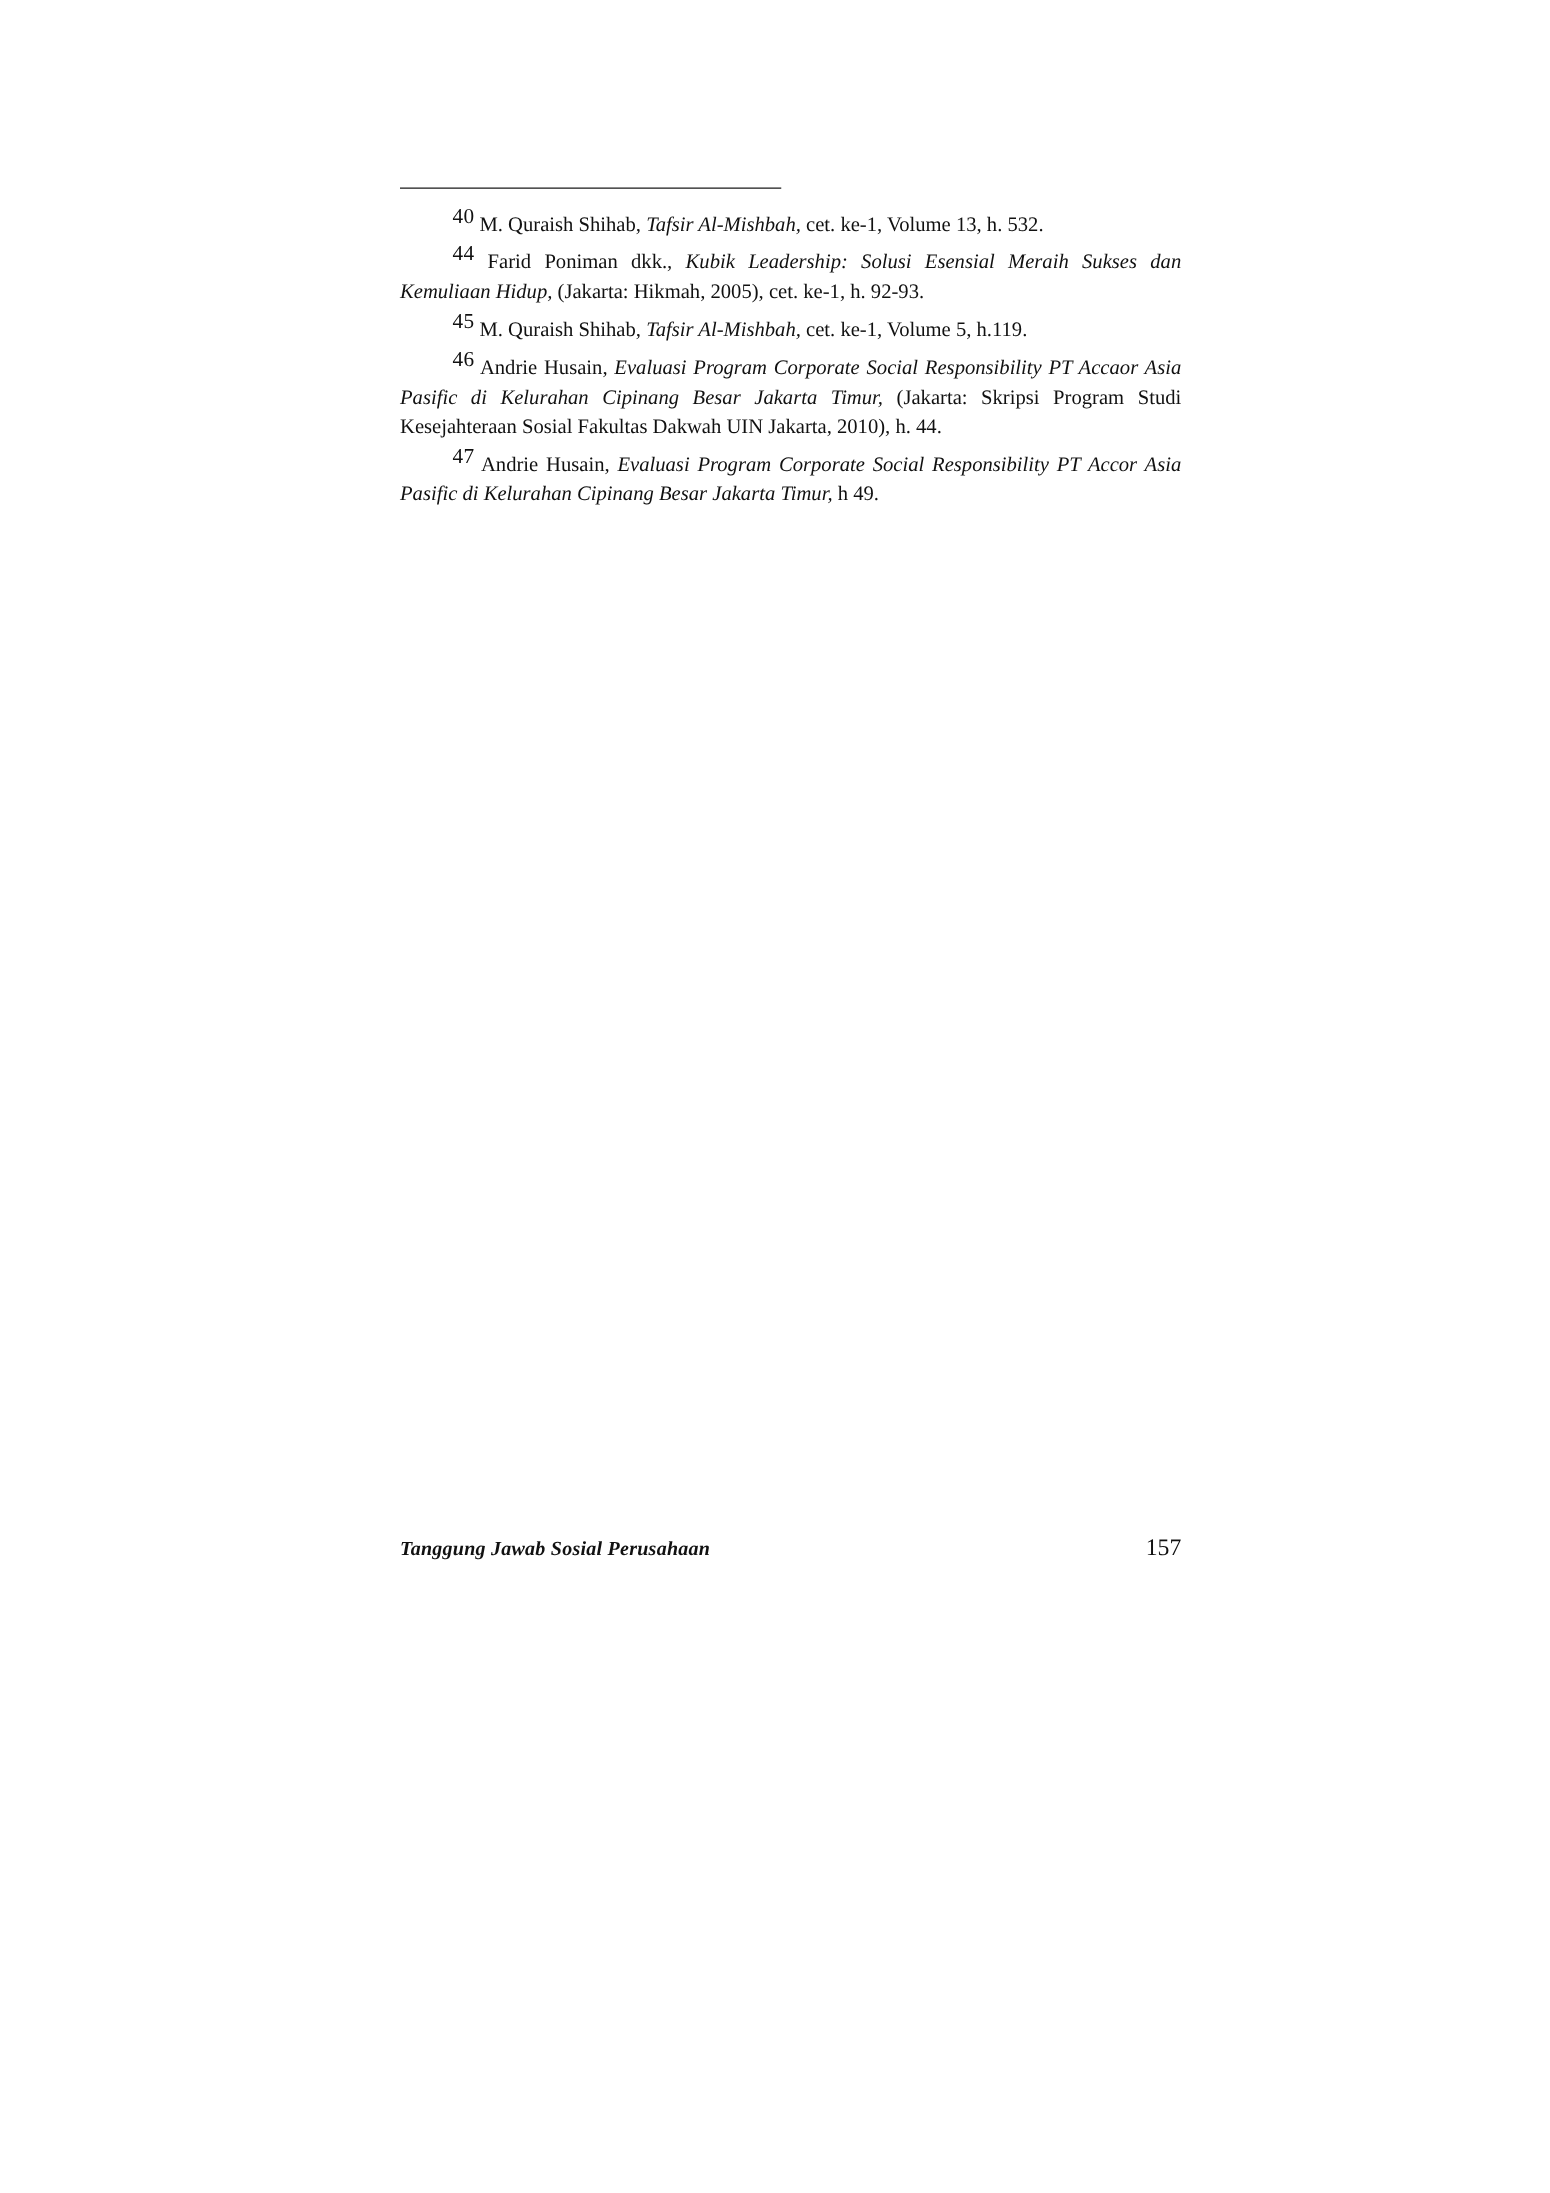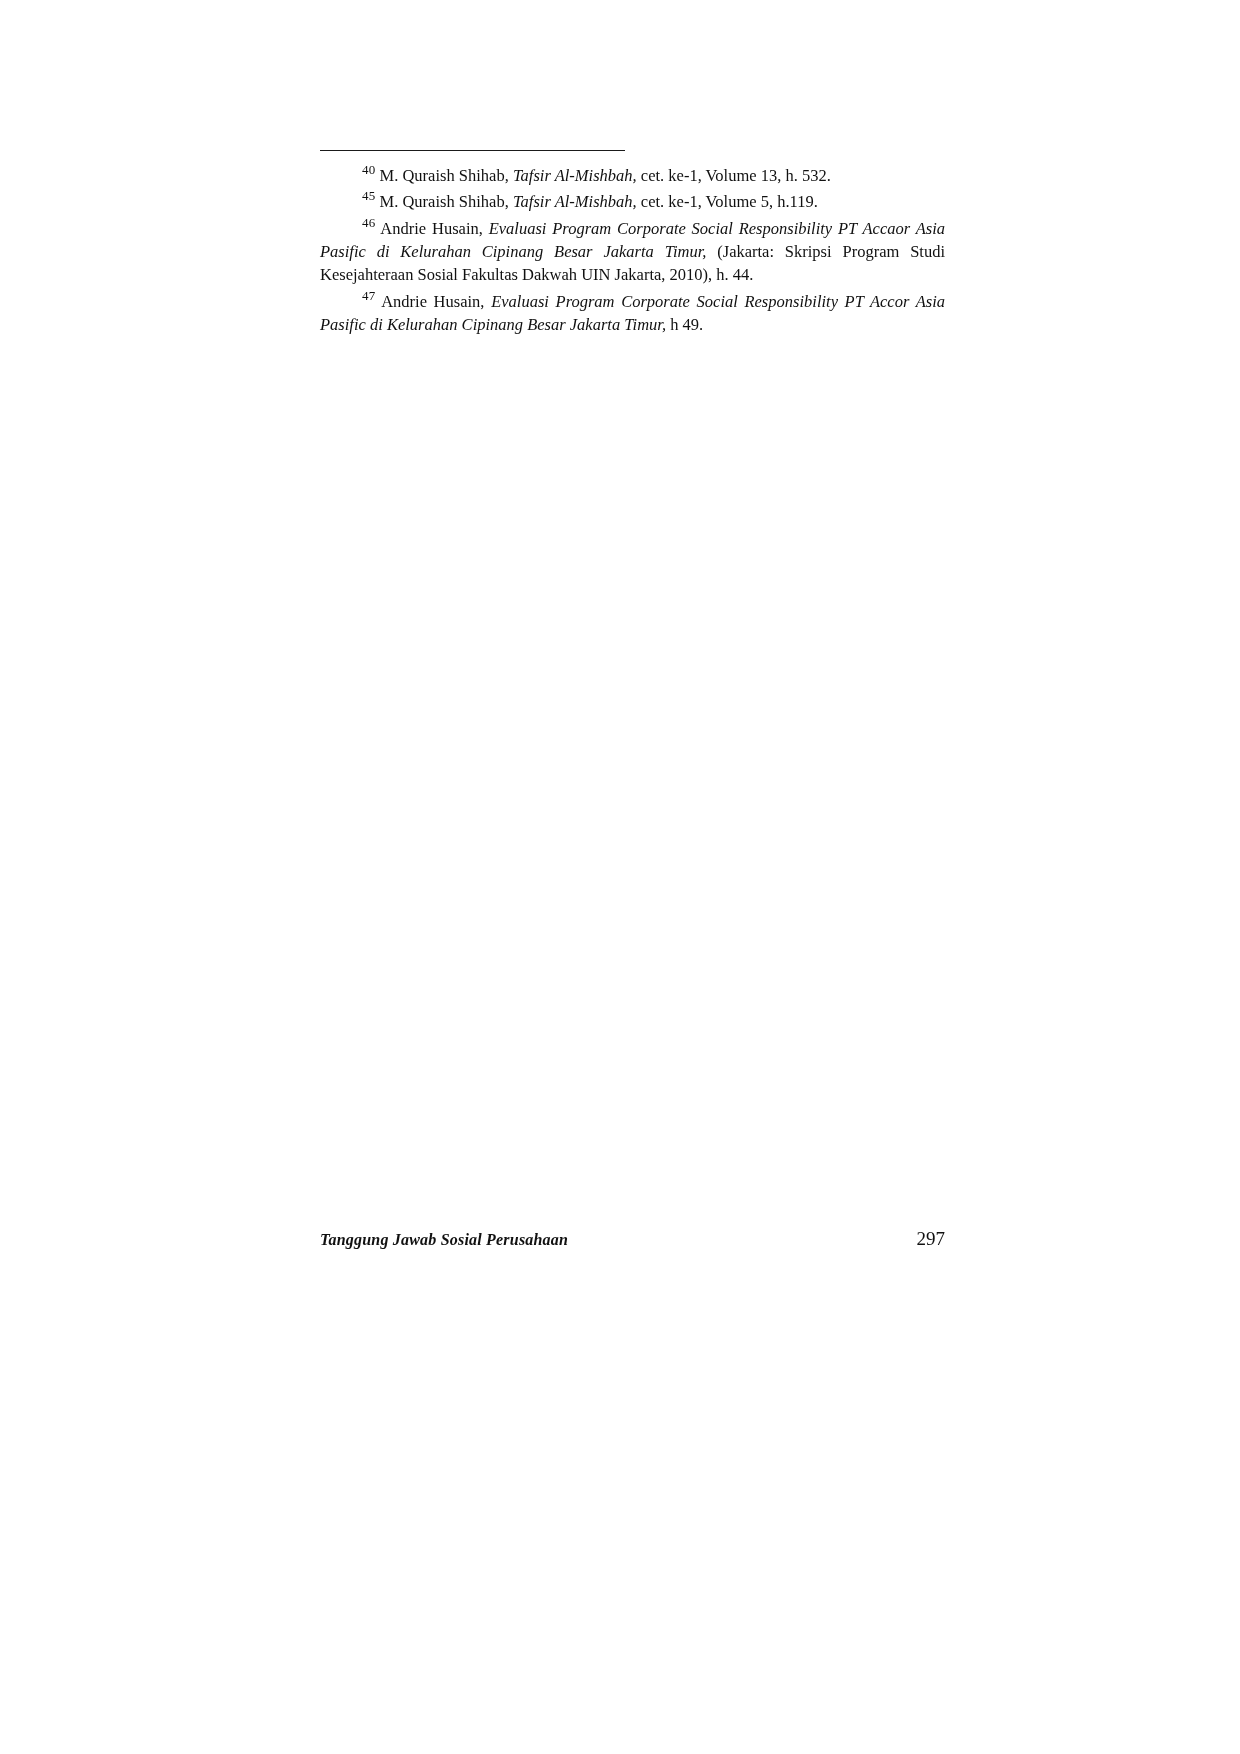--- a/index.html
+++ b/index.html
@@ -37,21 +37,21 @@
     font-size: 16.5px;
     line-height: 1.42;
     text-align: justify;
     text-justify: inter-word;
   }
   .note {
     margin: 0 0 0.5px 0;
     text-indent: 42px;
   }
   .note .sup {
-    font-size: 13px;
+    font-size: 17px;
     vertical-align: super;
     letter-spacing: 0.2px;
     margin-top: 27px;
   }
   .note i {
   }
   .footer {
     position: absolute;
     left: 320px;
     top: 1228px;
@@ -72,24 +72,25 @@
 </style>
 </head>
 <body>
 
 <div class="page">
 
   <div class="content">
     <div class="footnote-rule"></div>
     <div class="notes" id="notes">
         <p class="note"><span class="sup">40</span> <span>M. Quraish Shihab, </span><i>Tafsir Al-Mishbah,</i><span> cet. ke-1, Volume 13, h. 532.</span></p>
+        <p class="note"><span class="sup">44</span> <span>Farid Poniman dkk., </span><i>Kubik Leadership: Solusi Esensial Meraih Sukses dan Kemuliaan Hidup,</i><span> (Jakarta: Hikmah, 2005), cet. ke-1, h. 92-93.</span></p>
         <p class="note"><span class="sup">45</span> <span>M. Quraish Shihab, </span><i>Tafsir Al-Mishbah,</i><span> cet. ke-1, Volume 5, h.119.</span></p>
         <p class="note"><span class="sup">46</span> <span>Andrie Husain, </span><i>Evaluasi Program Corporate Social Responsibility PT Accaor Asia Pasific di Kelurahan Cipinang Besar Jakarta Timur,</i><span> (Jakarta: Skripsi Program Studi Kesejahteraan Sosial Fakultas Dakwah UIN Jakarta, 2010), h. 44.</span></p>
         <p class="note"><span class="sup">47</span> <span>Andrie Husain, </span><i>Evaluasi Program Corporate Social Responsibility PT Accor Asia Pasific di Kelurahan Cipinang Besar Jakarta Timur,</i><span> h 49.</span></p>
       </div>
   </div>
 
   <div class="footer">
     <div class="footer-title">Tanggung Jawab Sosial Perusahaan</div>
-    <div class="footer-page">297</div>
+    <div class="footer-page">157</div>
   </div>
 
 </div>
 
 </body></html>

